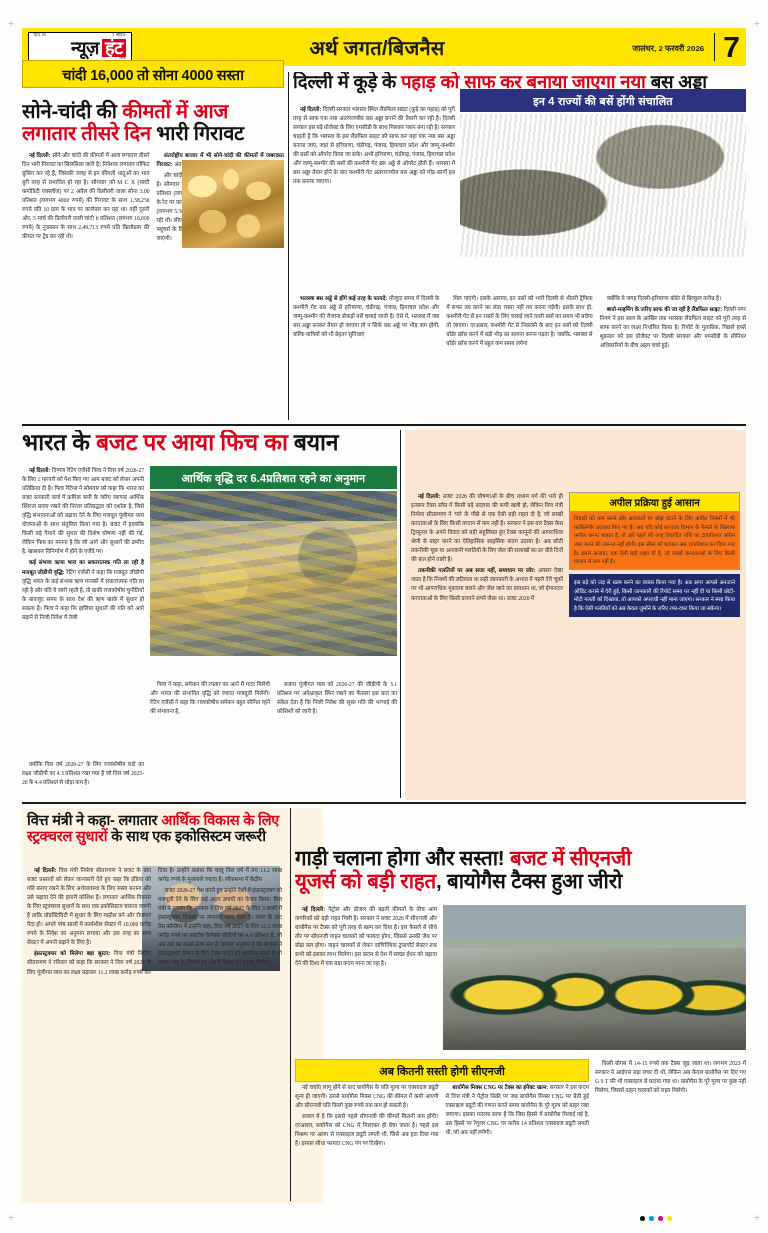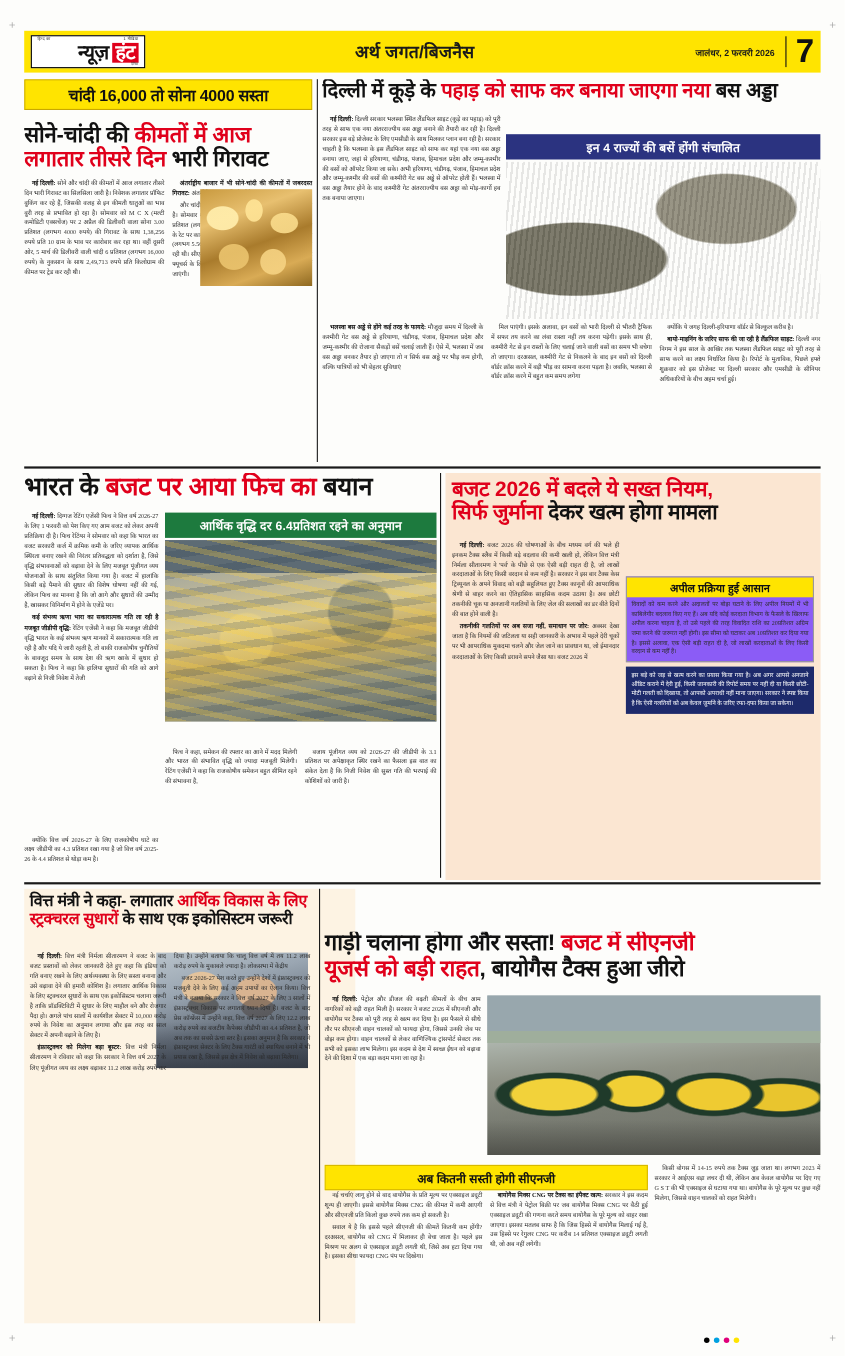--- a/index.html
+++ b/index.html
@@ -62,21 +62,21 @@
   .logo-main .w2 { color: #fff; background: #e0001b; padding: 0 3px; }
   .logo-sub {
     font-family: "Liberation Sans", sans-serif;
     font-size: 3.2px; color: #333; align-self: flex-end;
   }
   .mh-title {
     flex: 1;
     text-align: center;
     font-family: "Liberation Sans", sans-serif;
     font-weight: bold;
-    font-size: 16px;
+    font-size: 20px;
     color: #1a1a1a;
     letter-spacing: .2px;
     padding-right: 10px;
   }
   .mh-date {
     font-family: "Liberation Sans", sans-serif;
     font-size: 8px; font-weight: bold; color: #1a1a1a;
     white-space: nowrap; padding-right: 10px;
   }
   .mh-pageno {
@@ -219,22 +219,21 @@
   }
 
   .divider-h { position: absolute; background: #1a1a1a; }
   .divider-v { position: absolute; background: #1a1a1a; }
 
   .tint-peach { background: #fbe6d2; }
   .tint-cream { background: #fdf3e3; }
 
   .inset-box {
     border: 1px solid #9a9a9a;
-    background: #8b5cf6;
-    margin-top: 32px;
+    background: #f97316;
   }
   .inset-title {
     font-family: "Liberation Sans", sans-serif;
     font-weight: bold; font-size: 10px;
     text-align: center; color: #111;
     background: #ffe400;
     padding: 2px 3px;
   }
   .inset-body {
     font-size: 5.4px; line-height: 1.6; text-align: justify;
@@ -269,21 +268,21 @@
         <span class="w1">न्यूज़</span>
         <span class="w2">हंट</span>
       </div>
       <div class="logo-sub">दैनिक</div>
     </div>
     <div class="mh-title">अर्थ जगत/बिजनैस</div>
     <div class="mh-date">जालंधर, 2 फरवरी 2026</div>
     <div class="mh-pageno">7</div>
   </div>
 
-  <div class="article" style="left:22px; top:72px; width:262px; height:350px;">
+  <div class="article" style="left:22px; top:60px; width:262px; height:350px;">
 
     <div class="kicker">चांदी 16,000 तो सोना 4000 सस्ता</div>
 
     <div class="hl" style="font-size:20px; margin-top:12px;">
       <div><span>सोने-चांदी की </span><span class="r">कीमतों में आज</span></div>
       <div><span class="r">लगातार तीसरे दिन </span><span>भारी गिरावट</span></div>
     </div>
 
     <div class="photo ph-gold" style="left:160px; top:100px; width:102px; height:88px; position:absolute;">
       <div class="photo-inner"></div>
@@ -297,21 +296,21 @@
   </div>
 
   <div class="divider-v" style="left:288px; top:72px; width:1.2px; height:348px;"></div>
 
   <div class="article" style="left:293px; top:72px; width:453px; height:350px;">
 
     <div class="hl" style="font-size:18.5px;">
       <span>दिल्ली में कूड़े के </span><span class="r">पहाड़ को साफ कर बनाया जाएगा नया </span><span>बस अड्डा</span>
     </div>
 
-    <div style="position:absolute; left:167px; top:50px; width:286px;">
+    <div style="position:absolute; left:167px; top:17px; width:286px;">
       <div class="banner blue">इन 4 राज्यों की बसें होंगी संचालित</div>
       <div class="photo ph-landfill" style="position:relative; width:286px; height:143px; margin-top:2px;">
         <div class="photo-inner"></div>
       </div>
     </div>
 
     <div class="body-cols" style="position:absolute; left:0; top:33px; width:162px; height:185px; column-count:1;">
       <p><span class="dl">नई दिल्ली:</span><span> दिल्ली सरकार भलस्वा स्थित लैंडफिल साइट (कूड़े का पहाड़) को पूरी तरह से साफ एक नया अंतरराज्यीय बस अड्डा बनाने की तैयारी कर रही है। दिल्ली सरकार इस बड़े प्रोजेक्ट के लिए एमसीडी के साथ मिलकर प्लान बना रही है। सरकार चाहती है कि भलस्वा के इस लैंडफिल साइट को साफ कर यहां एक नया बस अड्डा बनाया जाए, जहां से हरियाणा, चंडीगढ़, पंजाब, हिमाचल प्रदेश और जम्मू-कश्मीर की बसों को ऑपरेट किया जा सके। अभी हरियाणा, चंडीगढ़, पंजाब, हिमाचल प्रदेश और जम्मू-कश्मीर की बसों की कश्मीरी गेट बस अड्डे से ऑपरेट होती हैं। भलस्वा में बस अड्डा तैयार होने के बाद कश्मीरी गेट अंतरराज्यीय बस अड्डा को मोड़-कार्गो हब तक बनाया जाएगा।</span></p>
     </div>
 
@@ -350,24 +349,20 @@
 
     <div class="body-cols" style="position:absolute; left:0; top:330px; width:122px; height:40px; column-count:1;">
       <p>क्योंकि वित्त वर्ष 2026-27 के लिए राजकोषीय घाटे का लक्ष्य जीडीपी का 4.3 प्रतिशत रखा गया है जो वित्त वर्ष 2025-26 के 4.4 प्रतिशत से थोड़ा कम है।</p>
     </div>
   </div>
 
   <div class="divider-v" style="left:400px; top:430px; width:1.2px; height:368px;"></div>
 
   <div class="article tint-peach" style="left:405px; top:430px; width:341px; height:370px; padding:5px 6px;">
 
-    <div class="hl" style="font-size:19px;">
-      <div><span class="r">बजट 2026 में बदले ये सख्त नियम,</span></div>
-      <div><span class="r">सिर्फ जुर्माना </span><span>देकर खत्म होगा मामला</span></div>
-    </div>
 
     <div class="body-cols" style="position:absolute; left:6px; top:62px; width:152px; height:300px; column-count:1;">
       <p><span class="dl">नई दिल्ली:</span><span> बजट 2026 की घोषणाओं के बीच मध्यम वर्ग की भले ही इनकम टैक्स स्लैब में किसी बड़े बदलाव की कमी खली हो, लेकिन वित्त मंत्री निर्मला सीतारमण ने 'पर्व' के पीछे से एक ऐसी बड़ी राहत दी है, जो लाखों करदाताओं के लिए किसी वरदान से कम नहीं है। सरकार ने इस बार टैक्स केस ट्रिब्यूनल के अपने विवाद को बड़ी सहूलियत हुए टैक्स कानूनों की आपराधिक श्रेणी से बाहर करने का ऐतिहासिक साहसिक कदम उठाया है। अब छोटी तकनीकी चूक या अनजानी गलतियों के लिए जेल की सलाखों का डर बीते दिनों की बात होने वाली है।</span></p>
       <p><span class="sub-dl">तकनीकी गलतियों पर अब सजा नहीं, समाधान पर जोर:</span><span> अक्सर देखा जाता है कि नियमों की जटिलता या सही जानकारी के अभाव में पहले देरी चूकों पर भी आपराधिक मुकदमा चलने और जेल जाने का प्रावधान था, जो ईमानदार करदाताओं के लिए किसी डरावने सपने जैसा था। बजट 2026 में</span></p>
     </div>
 
     <div style="position:absolute; left:164px; top:62px; width:171px;">
       <div class="inset-box">
         <div class="inset-title">अपील प्रक्रिया हुई आसान</div>
         <div class="inset-body">विवादों को कम करने और अदालतों पर बोझ घटाने के लिए अपील नियमों में भी काबिलेगौर बदलाव किए गए हैं। अब यदि कोई करदाता विभाग के फैसले के खिलाफ अपील करना चाहता है, तो उसे पहले की तरह विवादित राशि का 20प्रतिशत अग्रिम जमा करने की जरूरत नहीं होगी। इस सीमा को घटाकर अब 10प्रतिशत कर दिया गया है। इससे अलावा, एक ऐसी बड़ी राहत दी है, जो लाखों करदाताओं के लिए किसी वरदान से कम नहीं है।</div>

